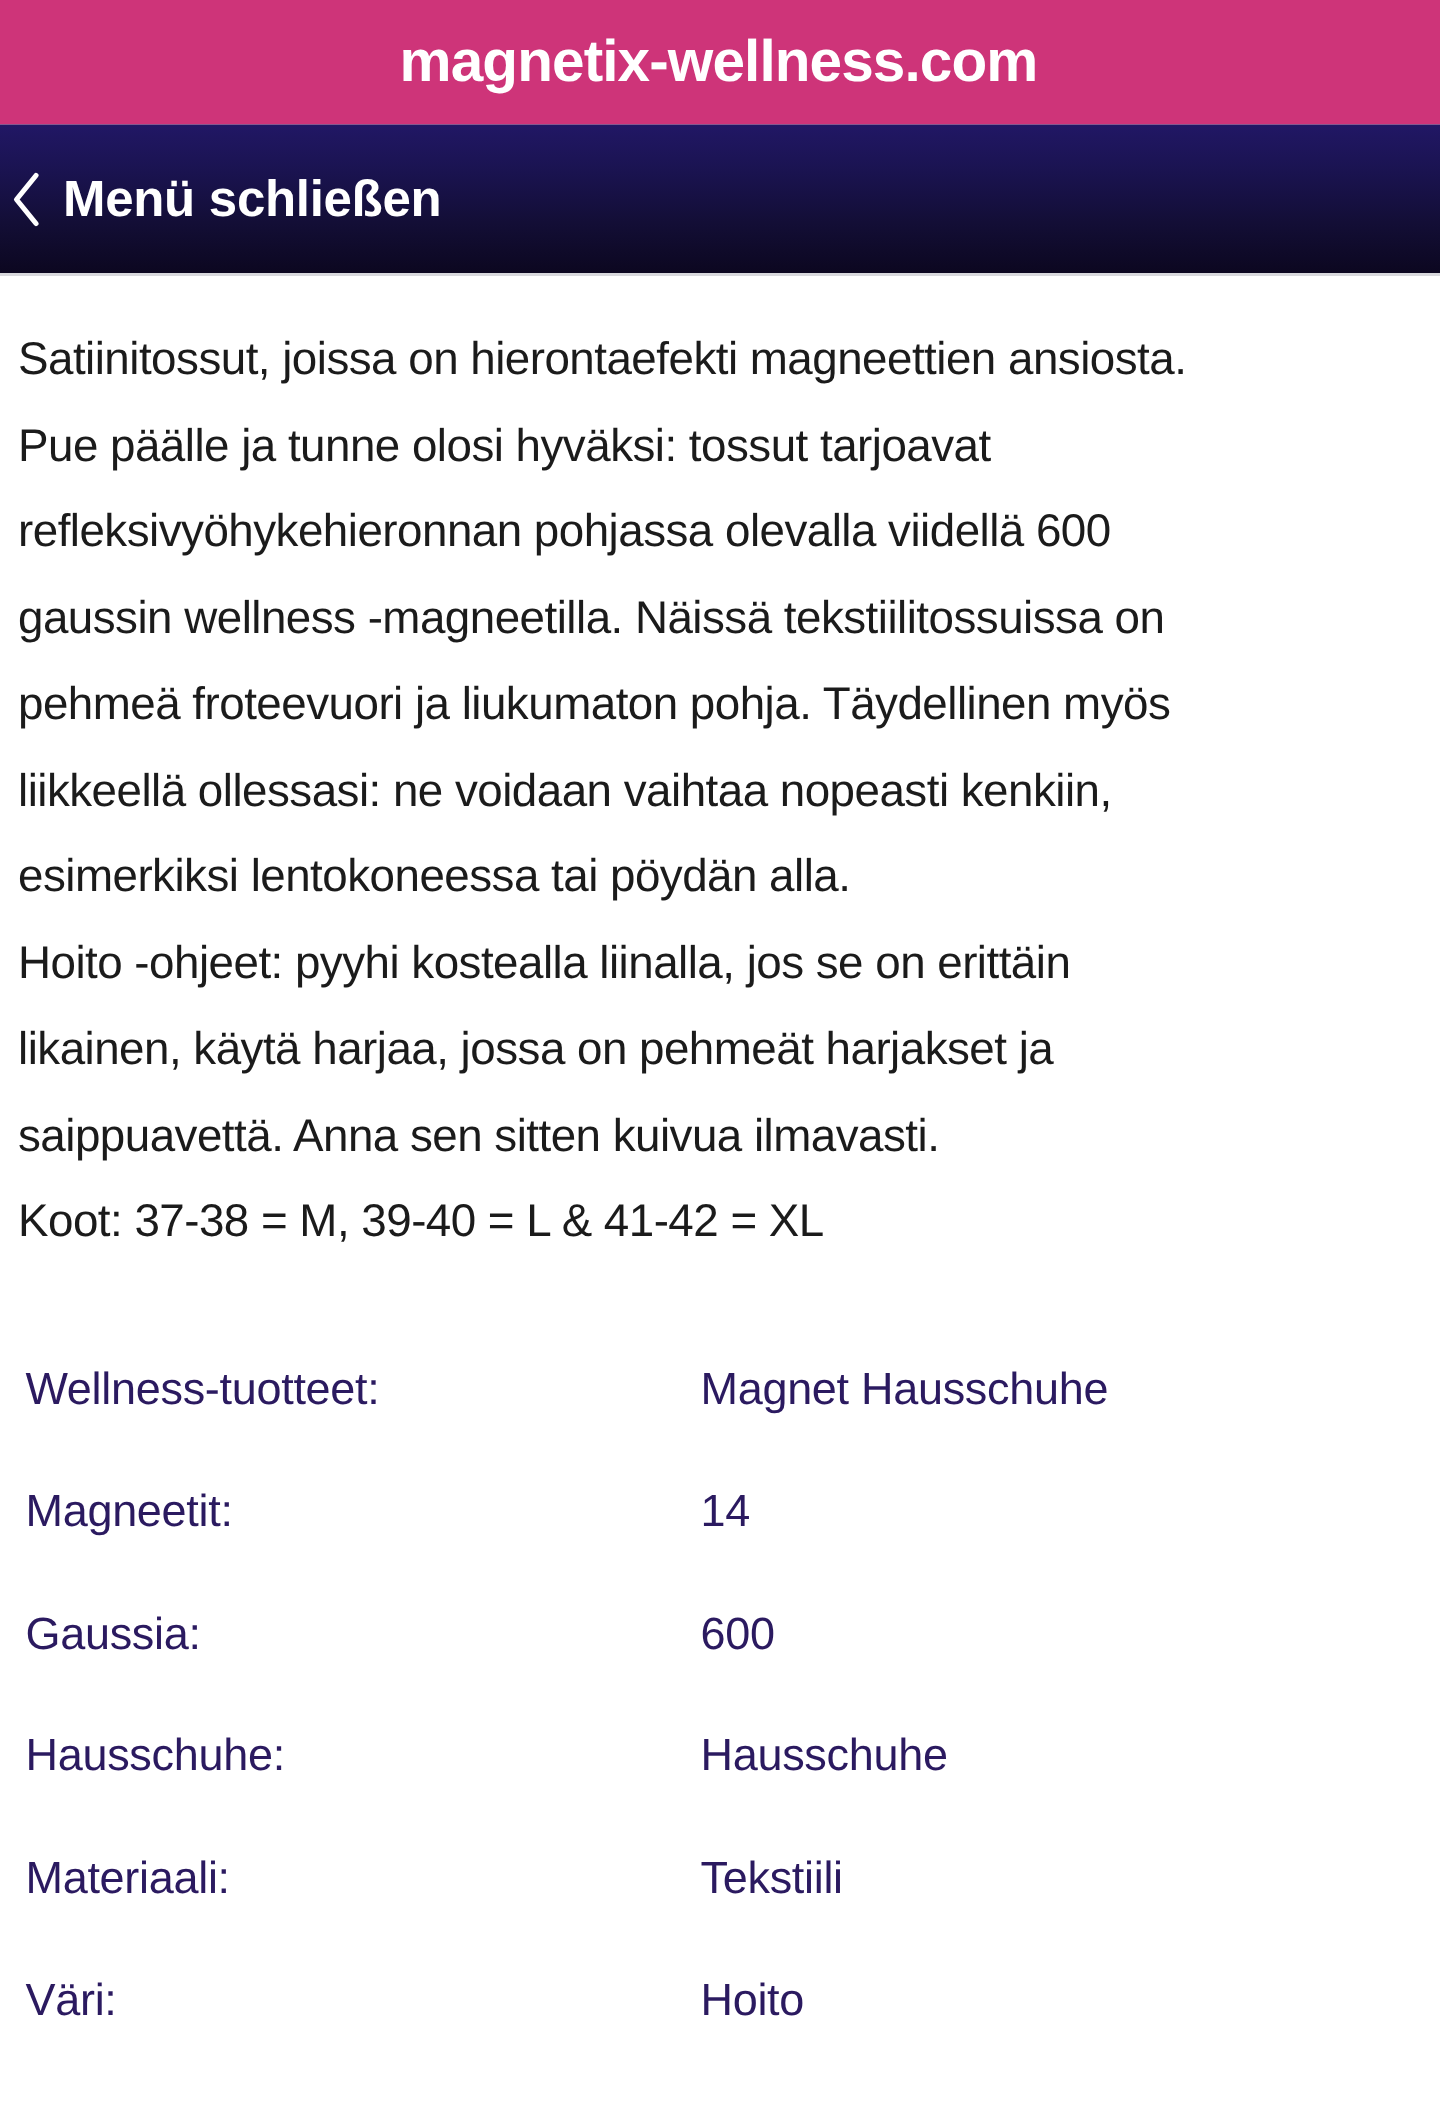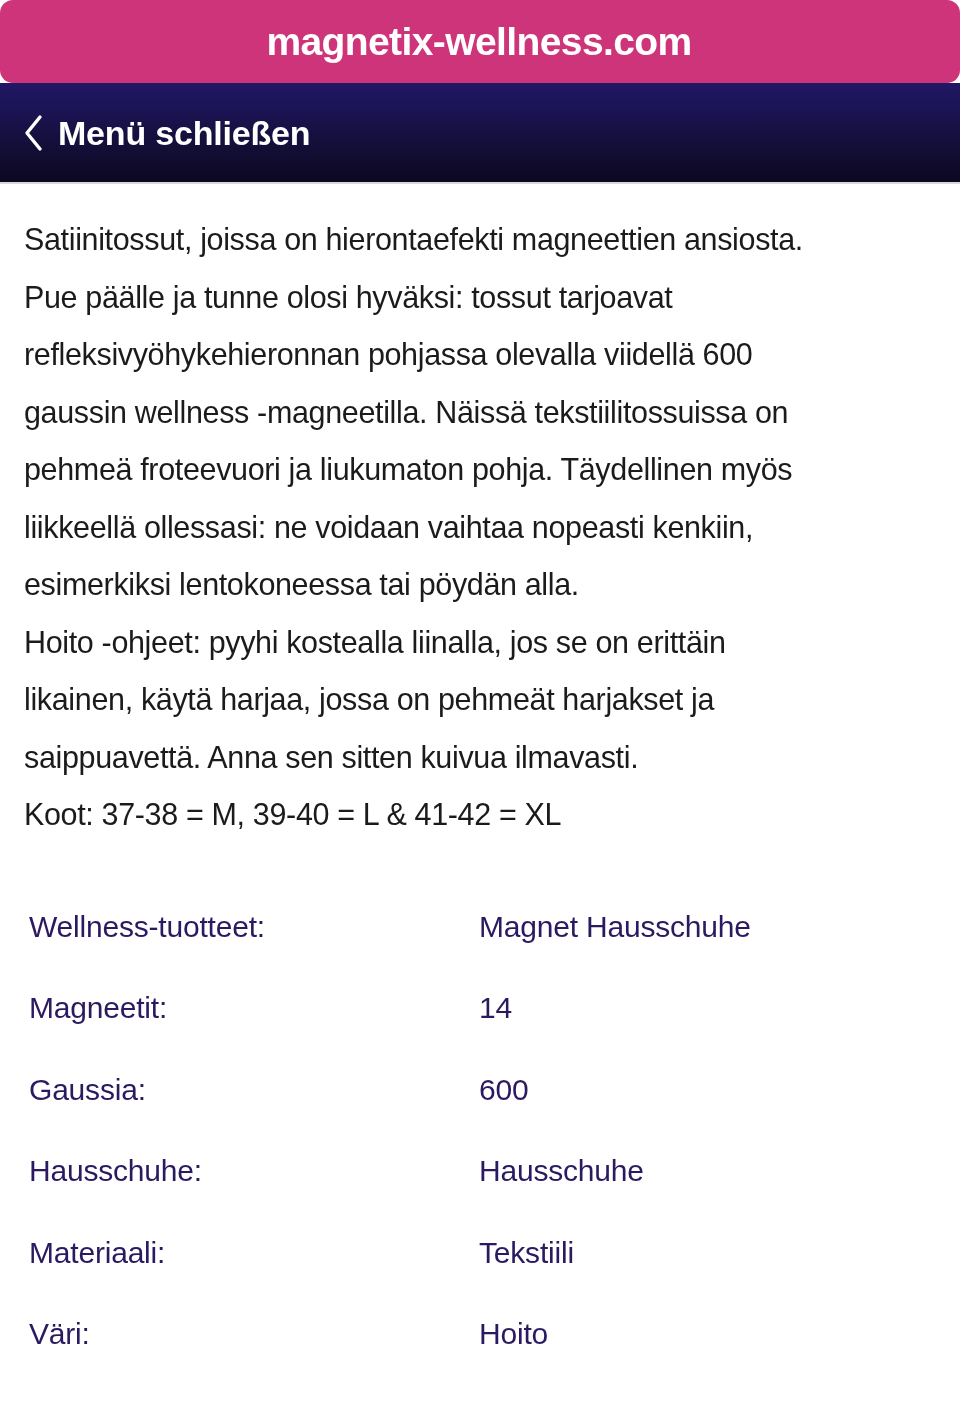--- a/index.html
+++ b/index.html
@@ -18,40 +18,39 @@
 
   
   .brand-bar {
     position: relative;
     height: 83px;
     background: #ce3479;
     display: flex;
     align-items: center;
     justify-content: center;
     overflow: hidden;
-    border-radius: 13px;
   }
   .brand-title {
     color: #ffffff;
     font-size: 39px;
     font-weight: bold;
     letter-spacing: -0.6px;
     line-height: 1;
     white-space: nowrap;
     margin-left: -2px;
   }
 
   
   .menu-bar {
     position: relative;
     height: 101px;
     background: linear-gradient(to bottom, #211765 0%, #1a1350 32%, #130e36 66%, #0c0720 100%);
     display: flex;
     align-items: center;
-    padding-left: 20px;
+    padding-left: 4px;
     border-bottom: 2px solid #d8d8dc;
   }
   .chevron-back {
     width: 26px;
     height: 40px;
     flex: 0 0 auto;
     display: flex;
     align-items: center;
     justify-content: center;
     margin-right: 12px;
@@ -61,21 +60,21 @@
     color: #ffffff;
     font-size: 34px;
     font-weight: bold;
     letter-spacing: -0.2px;
     line-height: 1;
     white-space: nowrap;
   }
 
   
   .content {
-    padding: 0 24px;
+    padding: 0 12px;
   }
   .description {
     margin: 0;
     padding-top: 27px;
     color: #1b1b1b;
     font-size: 30.5px;
     line-height: 57.5px;
     letter-spacing: -0.35px;
     font-weight: 400;
     max-width: 912px;

